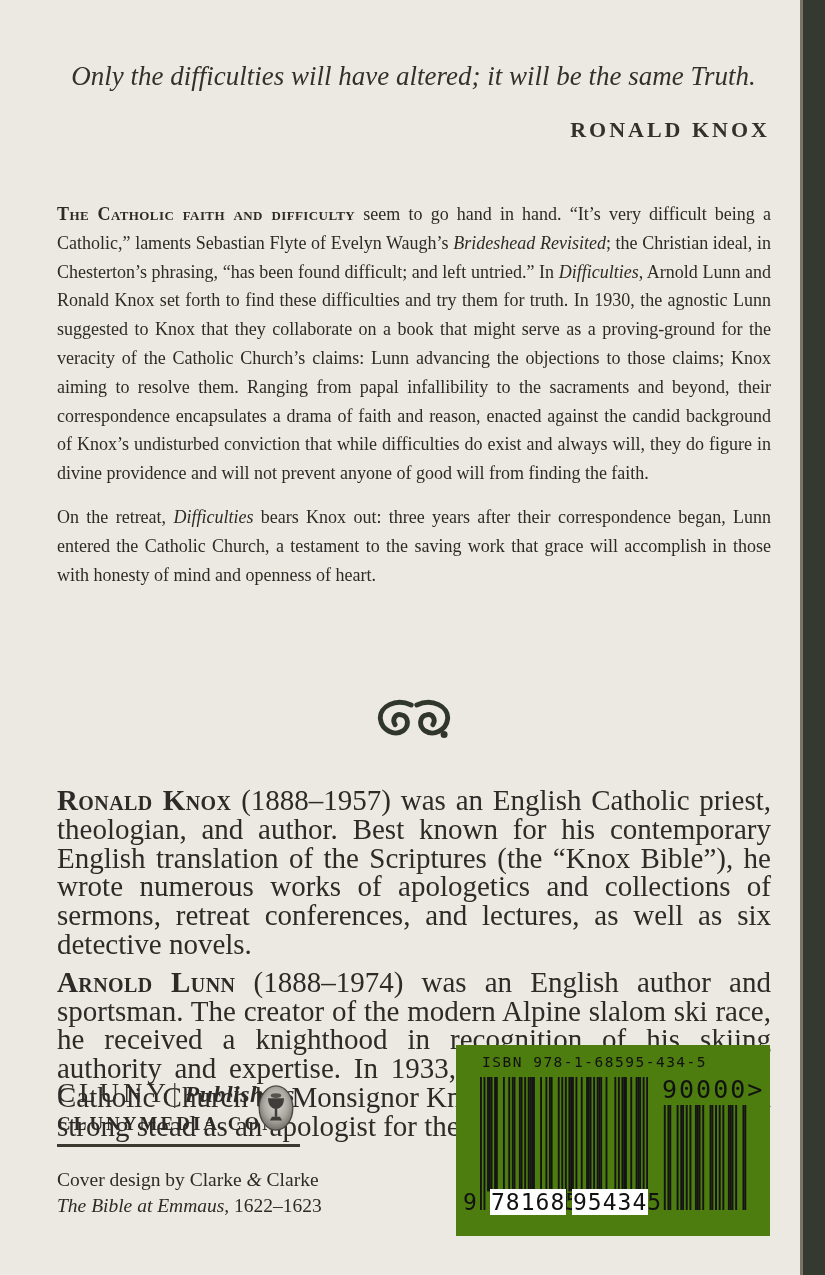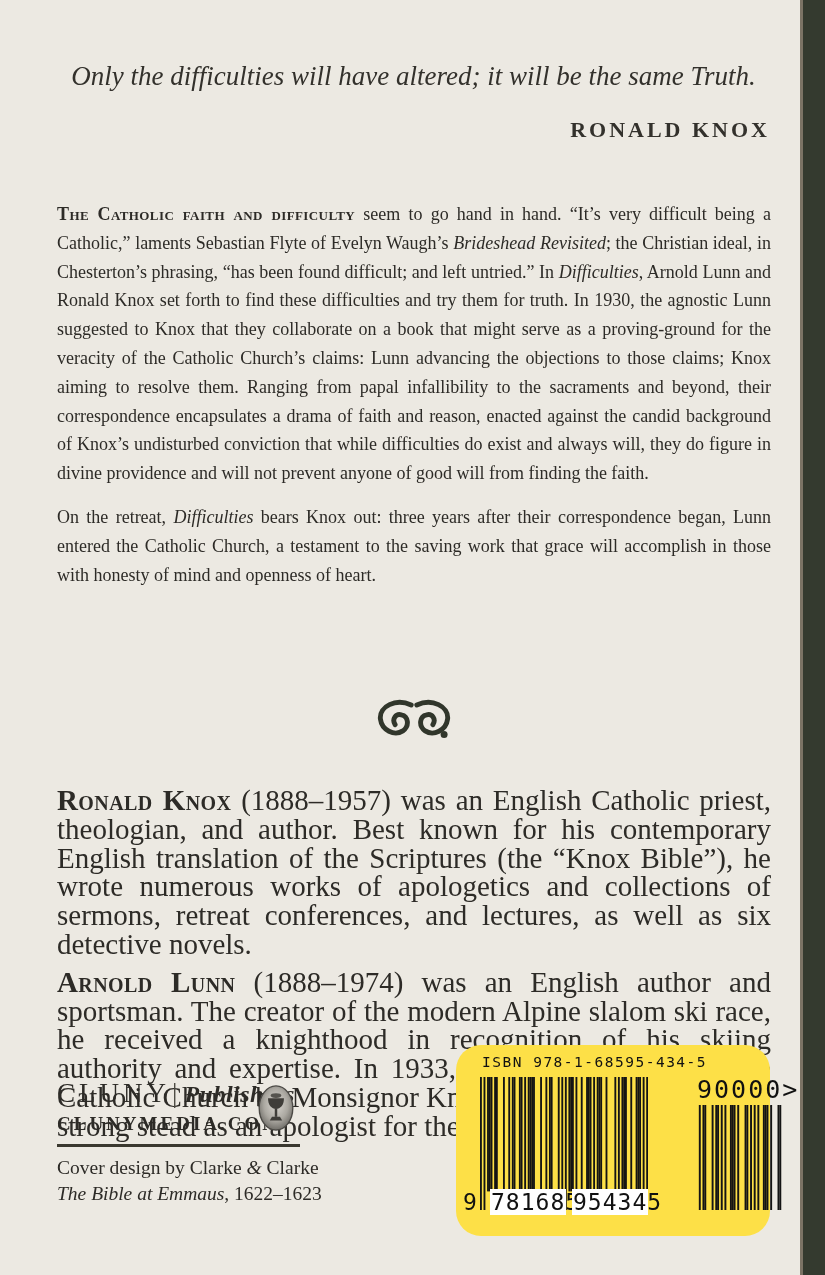--- a/index.html
+++ b/index.html
@@ -16,30 +16,30 @@
   .bios{position:absolute;top:786px;left:57px;width:714px;}
   .bios p{margin:0 0 9px 0;font-size:29px;line-height:28.8px;text-align:justify;}
   .publisher{position:absolute;left:57px;top:1078px;width:300px;}
   .pub-line1{font-size:27px;letter-spacing:1px;white-space:nowrap;}
   .pub-name{letter-spacing:4px;}
   .pub-divider{font-weight:normal;color:#4a4840;padding:0 6px 0 2px;}
   .pub-tagline{font-style:italic;font-weight:bold;font-size:24px;letter-spacing:0.5px;}
   .pub-site{font-size:19px;font-weight:bold;letter-spacing:3px;margin-top:4px;}
   .pub-emblem{position:absolute;left:201px;top:7px;}
   .pub-rule{margin-top:9px;width:243px;height:0;border-top:3px solid #3A382F;}
-  .credits{margin-top:8px;font-size:19.5px;line-height:25.5px;}
-  .barcode-panel{position:absolute;left:456px;top:1045px;width:314px;height:191px;background:#fde047;border-radius:25px;}
+  .credits{margin-top:20px;font-size:19.5px;line-height:25.5px;}
+  .barcode-panel{position:absolute;left:456px;top:1045px;width:314px;height:191px;background:#4d7c0f;}
   .isbn-label{position:absolute;top:9px;left:26px;width:212px;text-align:center;font-family:"DejaVu Sans Mono",monospace;font-size:14.5px;letter-spacing:1.5px;color:#111;white-space:nowrap;}
   .ean13{position:absolute;left:24px;top:32px;width:168px;height:133px;}
   .ean13 svg{position:absolute;left:0;top:0;width:100%;height:100%;}
   .ean-digit-first{position:absolute;left:-17px;bottom:-5px;font-family:"DejaVu Sans Mono",monospace;font-size:23px;color:#111;}
   .ean-g1,.ean-g2{position:absolute;bottom:-5px;font-family:"DejaVu Sans Mono",monospace;font-size:23px;letter-spacing:1px;color:#111;background:#fff;padding:0 1px;text-align:center;}
   .ean-g1{left:10px;width:74px;}
   .ean-g2{left:92px;width:74px;}
-  .supplement{position:absolute;left:206px;top:32px;width:86px;height:133px;margin-left:35px;}
+  .supplement{position:absolute;left:206px;top:32px;width:86px;height:133px;}
   .supp-label{position:absolute;top:-2px;left:0;width:100%;text-align:right;font-family:"DejaVu Sans Mono",monospace;font-size:25px;letter-spacing:2px;color:#111;white-space:nowrap;}
   .supp-bars{position:absolute;left:0;top:28px;width:100%;height:105px;}
   .supp-bars svg{width:100%;height:100%;}
 </style>
 </head>
 <body>
 
 <div class="cover">
 
   <div class="spine-band"></div>

